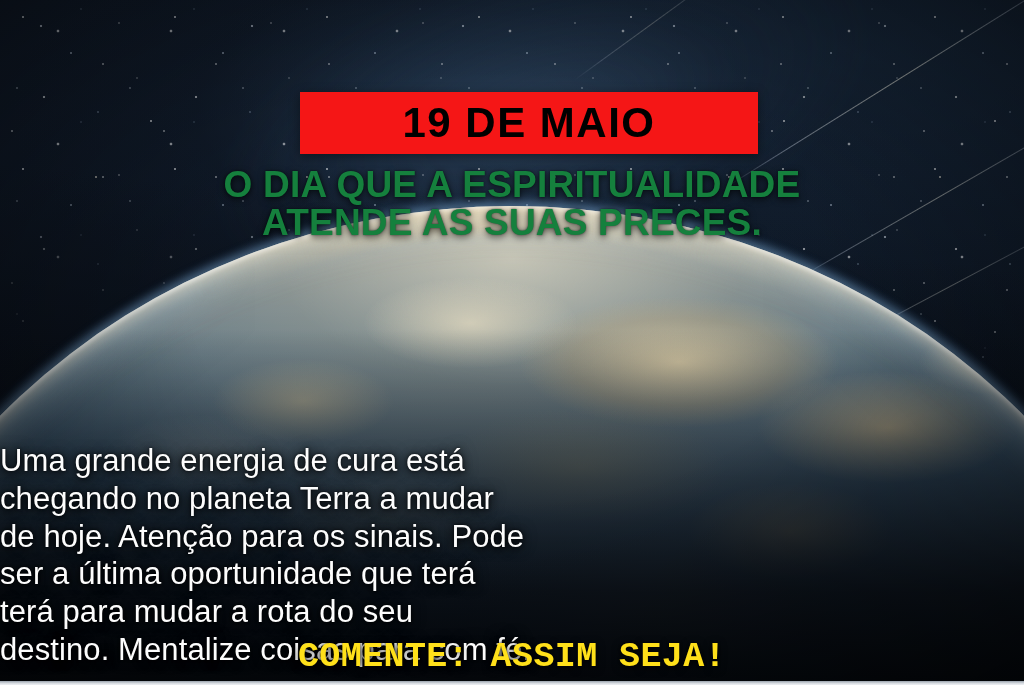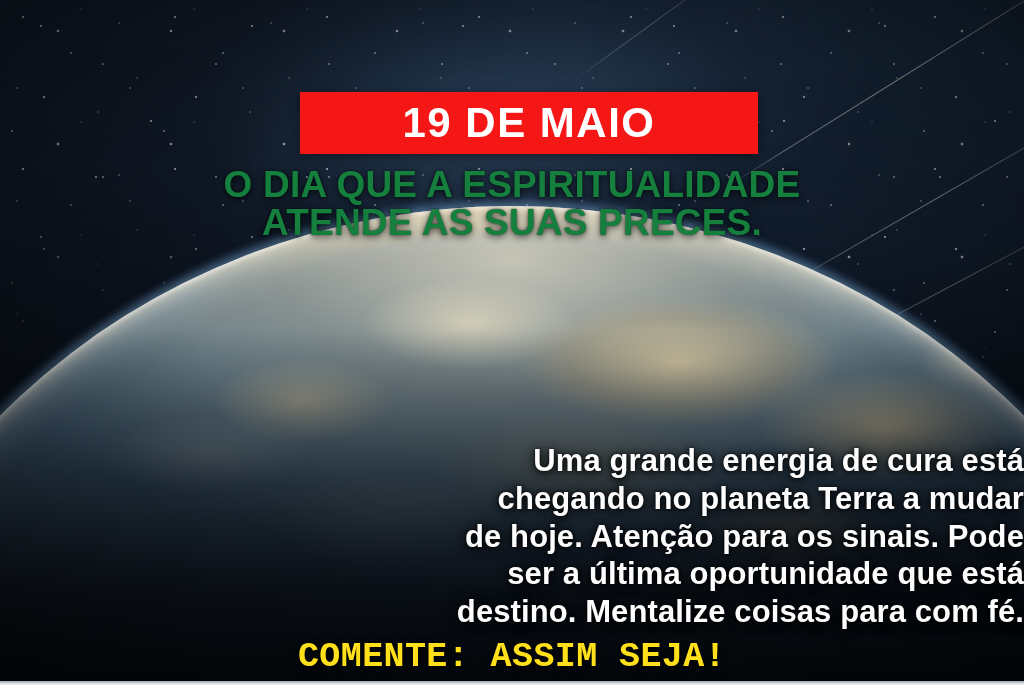--- a/index.html
+++ b/index.html
@@ -180,21 +180,21 @@
 
   .date-banner{
     position:absolute;
     left:300px; top:92px;
     width:458px; height:62px;
     background:#f51616;
     display:flex; align-items:center; justify-content:center;
     box-shadow:0 2px 10px rgba(0,0,0,.45);
   }
   .date-banner-text{
-    color:#ffffff;
+    color:#000000;
     font-size:42px;
     font-weight:bold;
     letter-spacing:1.5px;
     line-height:1;
     white-space:nowrap;
     text-align:right;
   }
 
   .headline{
     position:absolute;
@@ -205,24 +205,24 @@
     font-weight:bold;
     line-height:1.04;
     letter-spacing:.2px;
     text-shadow:0 2px 7px rgba(0,0,0,.70), 0 0 2px rgba(0,0,0,.55);
   }
   .headline-line{display:block; white-space:nowrap;}
 
   .body-copy{
     position:absolute;
     left:0; right:0; top:442px;
-    text-align:right;
+    text-align:left;
     color:#fdfdfd;
     font-size:31px;
-    font-weight:bold;
+    font-weight:normal;
     line-height:1.22;
     letter-spacing:.1px;
     text-shadow:0 2px 8px rgba(0,0,0,.88), 0 0 3px rgba(0,0,0,.75), 0 0 14px rgba(0,0,0,.55);
   }
   .body-line{display:block; white-space:nowrap;}
 
   .cta{
     position:absolute;
     left:0; right:0; top:640px;
     text-align:center;
@@ -278,21 +278,22 @@
 
     <div class="headline">
       <span class="headline-line">O DIA QUE A ESPIRITUALIDADE</span>
       <span class="headline-line">ATENDE AS SUAS PRECES.</span>
     </div>
 
     <div class="body-copy">
       <span class="body-line">Uma grande energia de cura está</span>
       <span class="body-line">chegando no planeta Terra a mudar</span>
       <span class="body-line">de hoje. Atenção para os sinais. Pode</span>
-      <span class="body-line">ser a última oportunidade que está</span>
+      <span class="body-line">ser a última oportunidade que terá</span>
+      <span class="body-line">terá para mudar a rota do seu</span>
       <span class="body-line">destino. Mentalize coisas para com fé.</span>
     </div>
 
     <div class="cta">COMENTE: ASSIM SEJA!</div>
 
   </div>
 
   <div class="bottom-strip"></div>
 
 </div>

